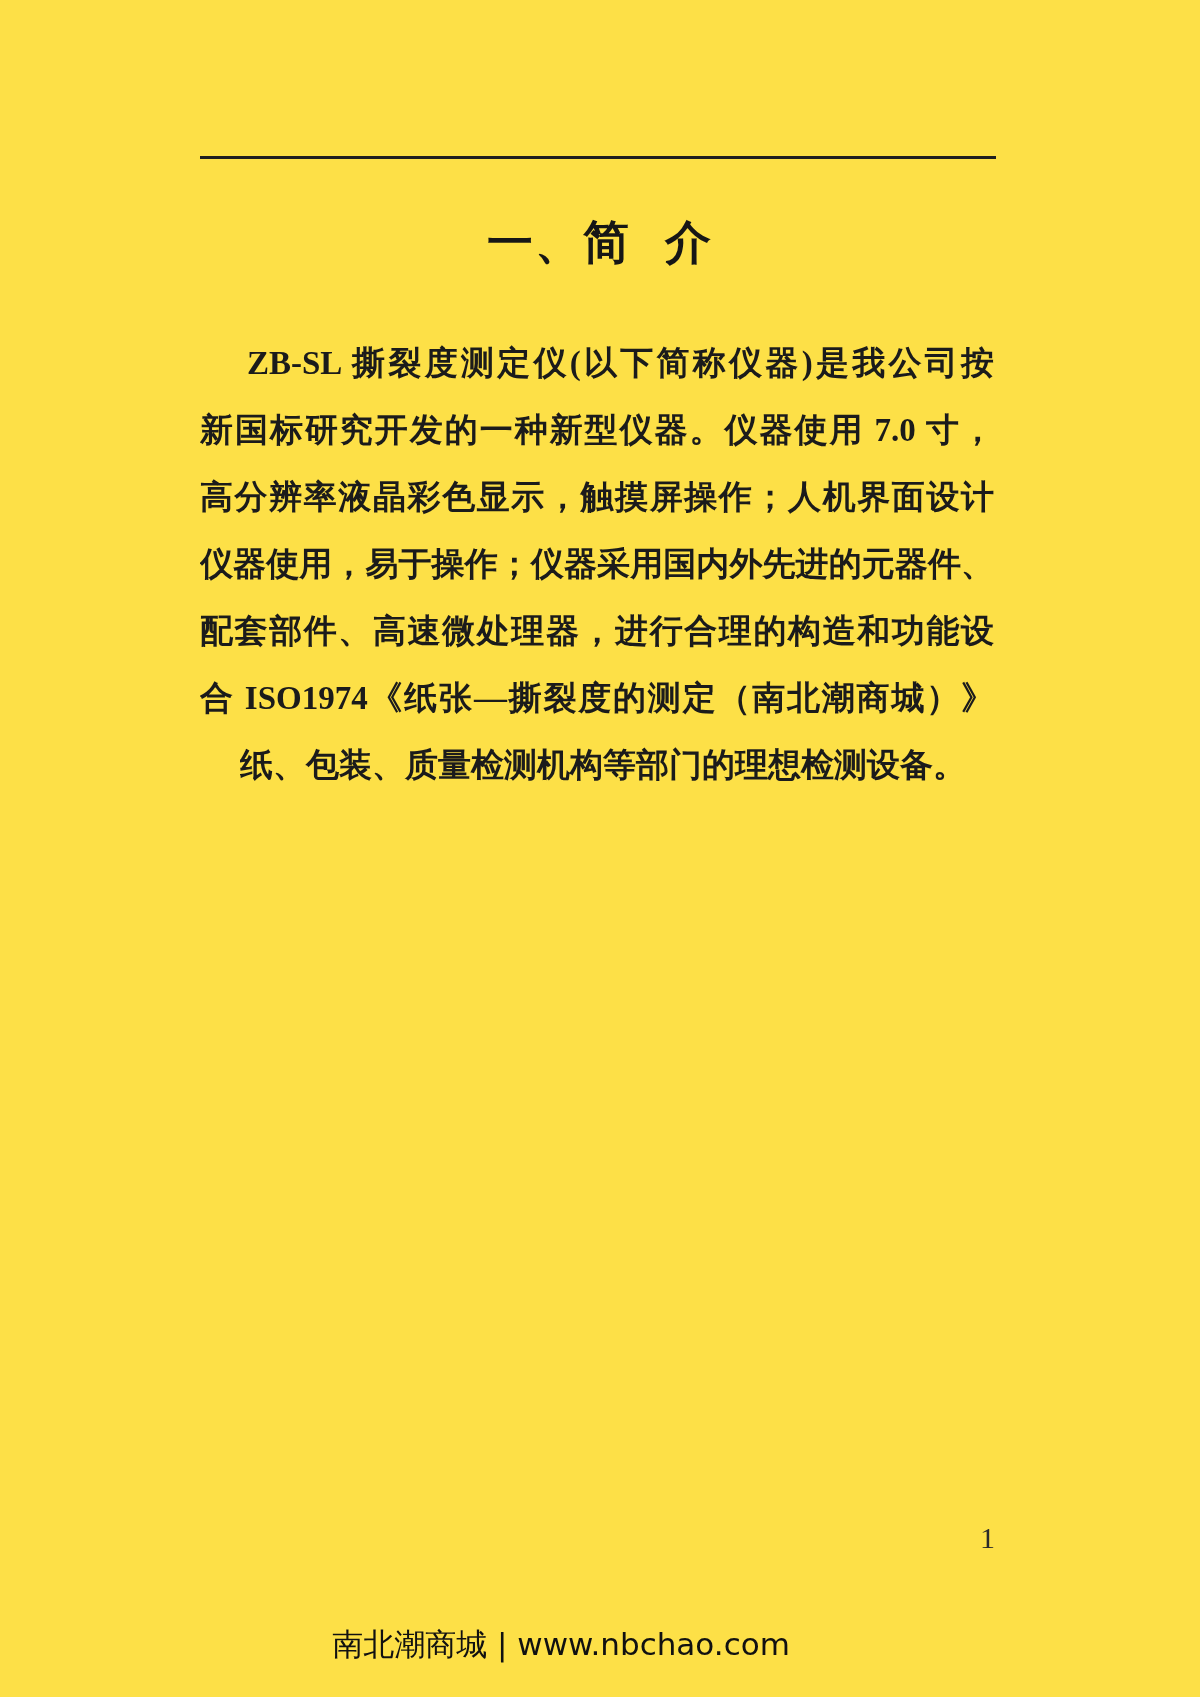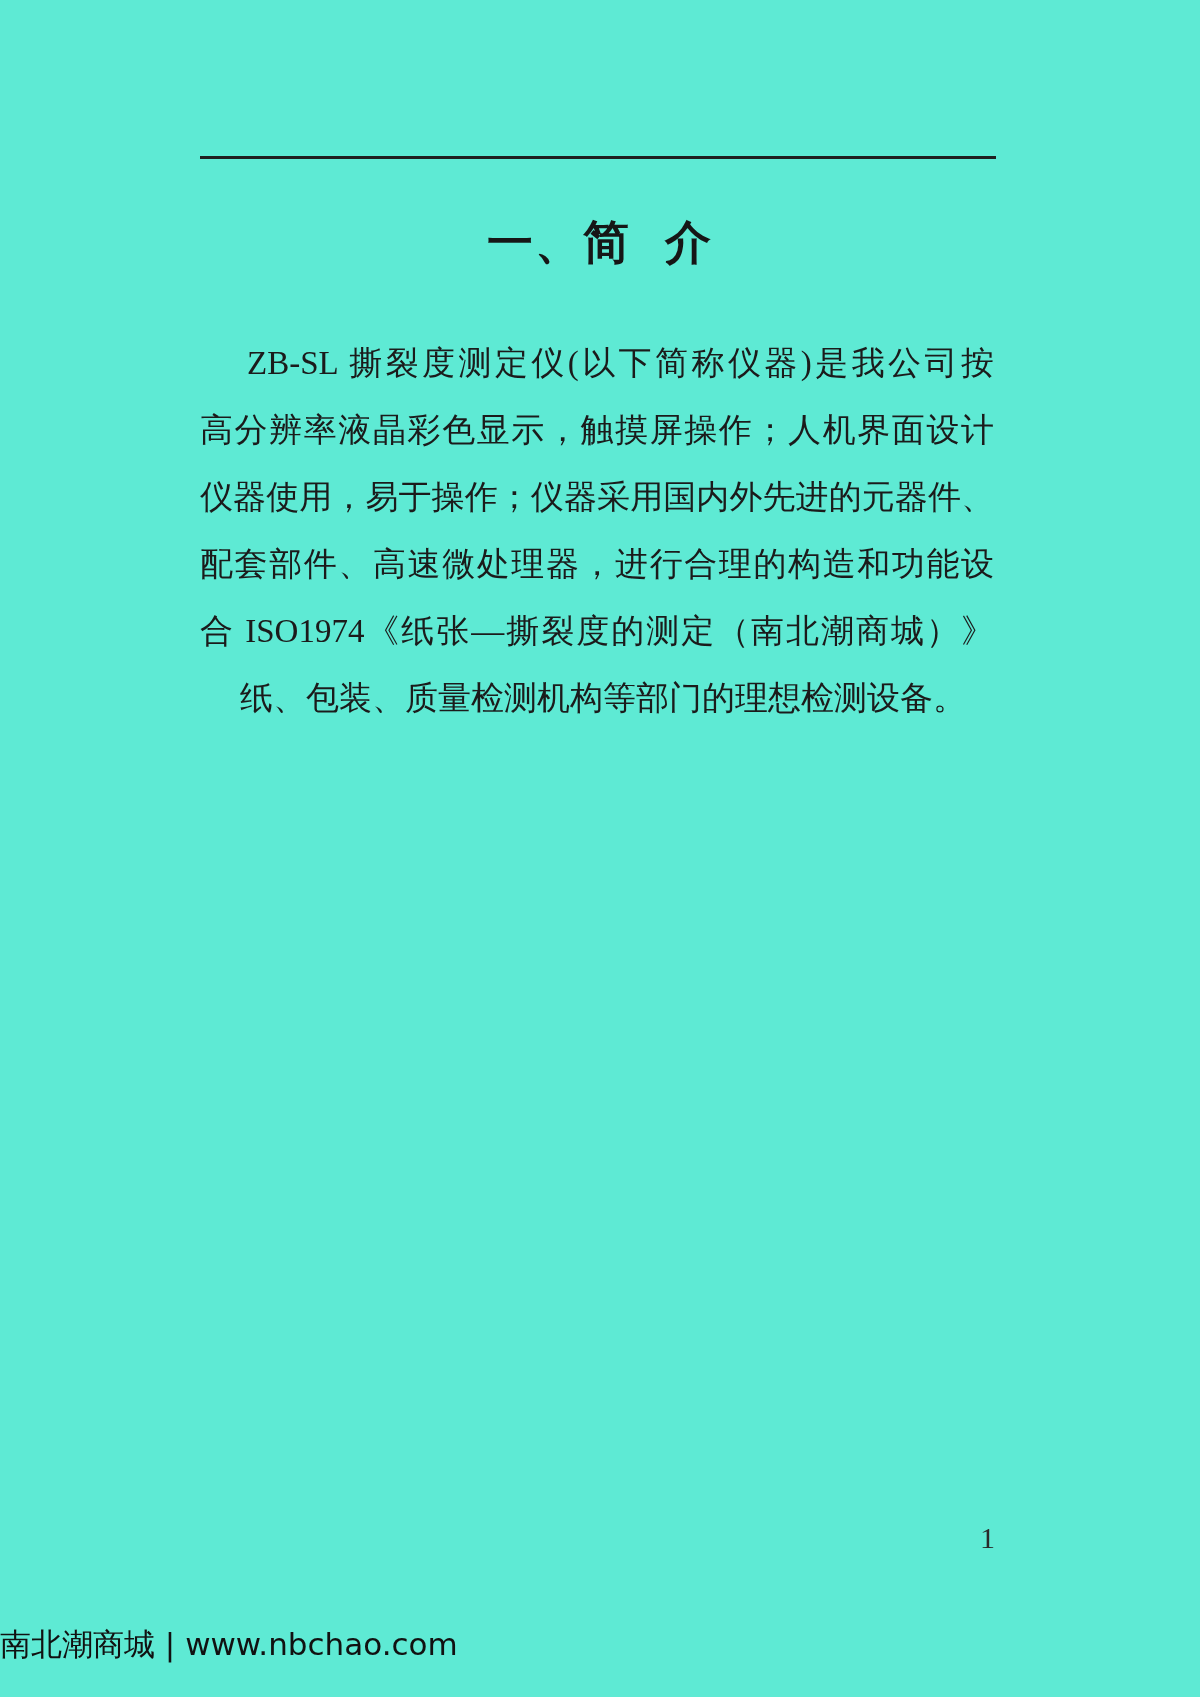--- a/index.html
+++ b/index.html
@@ -4,21 +4,21 @@
 <style>
   html, body {
     margin: 0;
     padding: 0;
     background: #ffffff;
   }
   .page {
     position: relative;
     width: 1200px;
     height: 1697px;
-    background: #5eead4;
+    background: #fde047;
     overflow: hidden;
     font-family: "Liberation Serif", "DejaVu Serif", serif;
     color: #1a1a1a;
   }
   .header-rule {
     position: absolute;
     left: 200px;
     top: 156px;
     width: 796px;
     height: 3px;
@@ -36,20 +36,21 @@
     line-height: 58px;
     letter-spacing: 2px;
     word-spacing: 16px;
     color: #161616;
   }
   .body-paragraph {
     position: absolute;
     left: 200px;
     top: 330px;
     width: 794px;
+    font-weight: bold;
   }
   .line {
     font-size: 33px;
     line-height: 67px;
     height: 67px;
     overflow: hidden;
     text-align: justify;
     text-align-last: justify;
     white-space: normal;
     color: #1b1b1b;
@@ -67,37 +68,39 @@
     top: 1518px;
     font-size: 30px;
     line-height: 40px;
     color: #2a2a2a;
   }
   .footer {
     position: absolute;
     left: 0;
     top: 1623px;
     width: 1122px;
+    text-align: center;
     font-family: "DejaVu Sans", "Liberation Sans", sans-serif;
     font-size: 31px;
     line-height: 42px;
     color: #111111;
   }
 </style>
 </head>
 <body>
 
 <div class="page">
 
   <div class="header-rule"></div>
 
   <h1 class="doc-title" style="margin:0; font-size:46px;">一、简 介</h1>
 
   <div class="body-paragraph" id="body-paragraph">
       <div class="line first">ZB-SL 撕裂度测定仪(以下简称仪器)是我公司按</div>
+      <div class="line">新国标研究开发的一种新型仪器。仪器使用 7.0 寸，</div>
       <div class="line">高分辨率液晶彩色显示，触摸屏操作；人机界面设计</div>
       <div class="line">仪器使用，易于操作；仪器采用国内外先进的元器件、</div>
       <div class="line">配套部件、高速微处理器，进行合理的构造和功能设</div>
       <div class="line">合 ISO1974《纸张—撕裂度的测定（南北潮商城）》</div>
       <div class="line last">纸、包装、质量检测机构等部门的理想检测设备。</div>
     </div>
 
   <div class="page-number">1</div>
 
   <div class="footer">南北潮商城 | www.nbchao.com</div>

